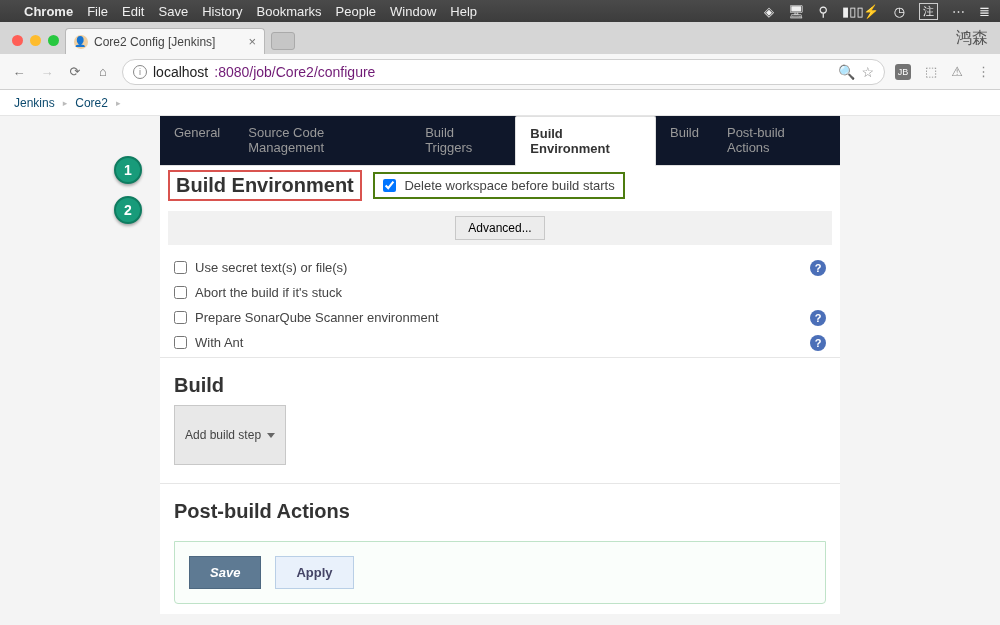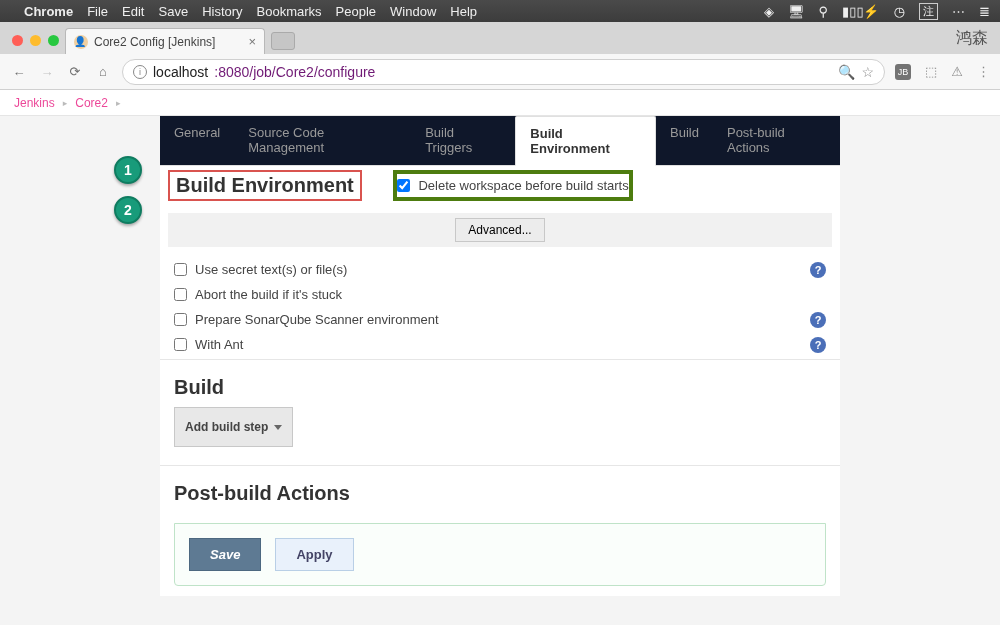--- a/index.html
+++ b/index.html
@@ -92,21 +92,21 @@
   .righticons .sq { width:16px;height:16px;background:#737373;border-radius:3px;
     display:flex;align-items:center;justify-content:center;font-size:9px;color:#fff;}
 
   
   .breadcrumb {
     height:26px;background:#fff;border-bottom:1px solid #e5e5e5;
     display:flex;align-items:center;padding:0 14px;gap:8px;
     font-size:12px;color:#666;
   }
   .breadcrumb .sep{color:#bbb;font-size:9px;}
-  .breadcrumb a{color:#ec4899;text-decoration:none;}
+  .breadcrumb a{color:#0c4a6e;text-decoration:none;}
 
   
   .page { display:flex; justify-content:center; }
   .config {
     width: 680px;
     background:#fff;
     margin-top:0;
     position:relative;
   }
 
@@ -132,21 +132,21 @@
   .conftab.active {
     background:#fff;color:#333;font-weight:600;border:1px solid #e0e0e0;border-bottom:1px solid #fff;
     margin-bottom:-1px;border-radius:2px 2px 0 0;
   }
 
   
   .section-title {
     font-size:20px;font-weight:700;color:#333;padding:8px 10px;
   }
   .redbox1 { border:2px solid #d9534f; margin:4px 8px 4px 8px; display:inline-block; padding:2px 6px;}
-  .redbox2 { border:4px solid #4d7c0f; margin:2px 8px 8px 20px; display:inline-block; padding:4px 0;}
+  .redbox2 { border:2px solid #4d7c0f; margin:2px 8px 8px 0; display:inline-block; padding:4px 8px;}
 
   .optionrow {
     display:flex;align-items:center;gap:8px;padding:5px 14px;font-size:13px;color:#444;
     position:relative;
   }
   .optionrow input[type=checkbox]{ width:13px;height:13px; }
   .help {
     position:absolute; right:14px; width:16px;height:16px;border-radius:50%;
     background:#4b6fb8;color:#fff;display:flex;align-items:center;justify-content:center;
     font-size:11px;font-weight:700;
@@ -154,22 +154,22 @@
   .advancedbar {
     background:#f1f1f1;padding:5px;display:flex;justify-content:center;margin:4px 8px 10px 8px;
   }
   .advancedbtn {
     background:#ececec;border:1px solid #c8c8c8;padding:4px 12px;font-size:12px;cursor:pointer;
   }
 
   .bigheading { font-size:20px;font-weight:700;color:#333;padding:14px 14px 8px; }
   .dropbtn {
     display:inline-flex;align-items:center;gap:6px;
-    background:#e8e8e8;border:1px solid #c8c8c8;padding:12px 10px;margin:0 14px 16px;
-    font-size:12px;font-weight:700;color:#444;cursor:pointer;
+    background:#e8e8e8;border:1px solid #c8c8c8;padding:22px 10px;margin:0 14px 16px;
+    font-size:12px;font-weight:400;color:#444;cursor:pointer;
   }
   .dropbtn .caret{ width:0;height:0;border-left:4px solid transparent;border-right:4px solid transparent;border-top:5px solid #666;}
 
   .divider{ height:1px;background:#e6e6e6;margin:2px 0;}
 
   
   .saverow {
     border:1px solid #bfe3c8;background:#fafefb;border-radius:4px;
     margin:10px 14px;padding:14px;display:flex;gap:14px;
     border-top-left-radius:0; border-top-right-radius:0;

